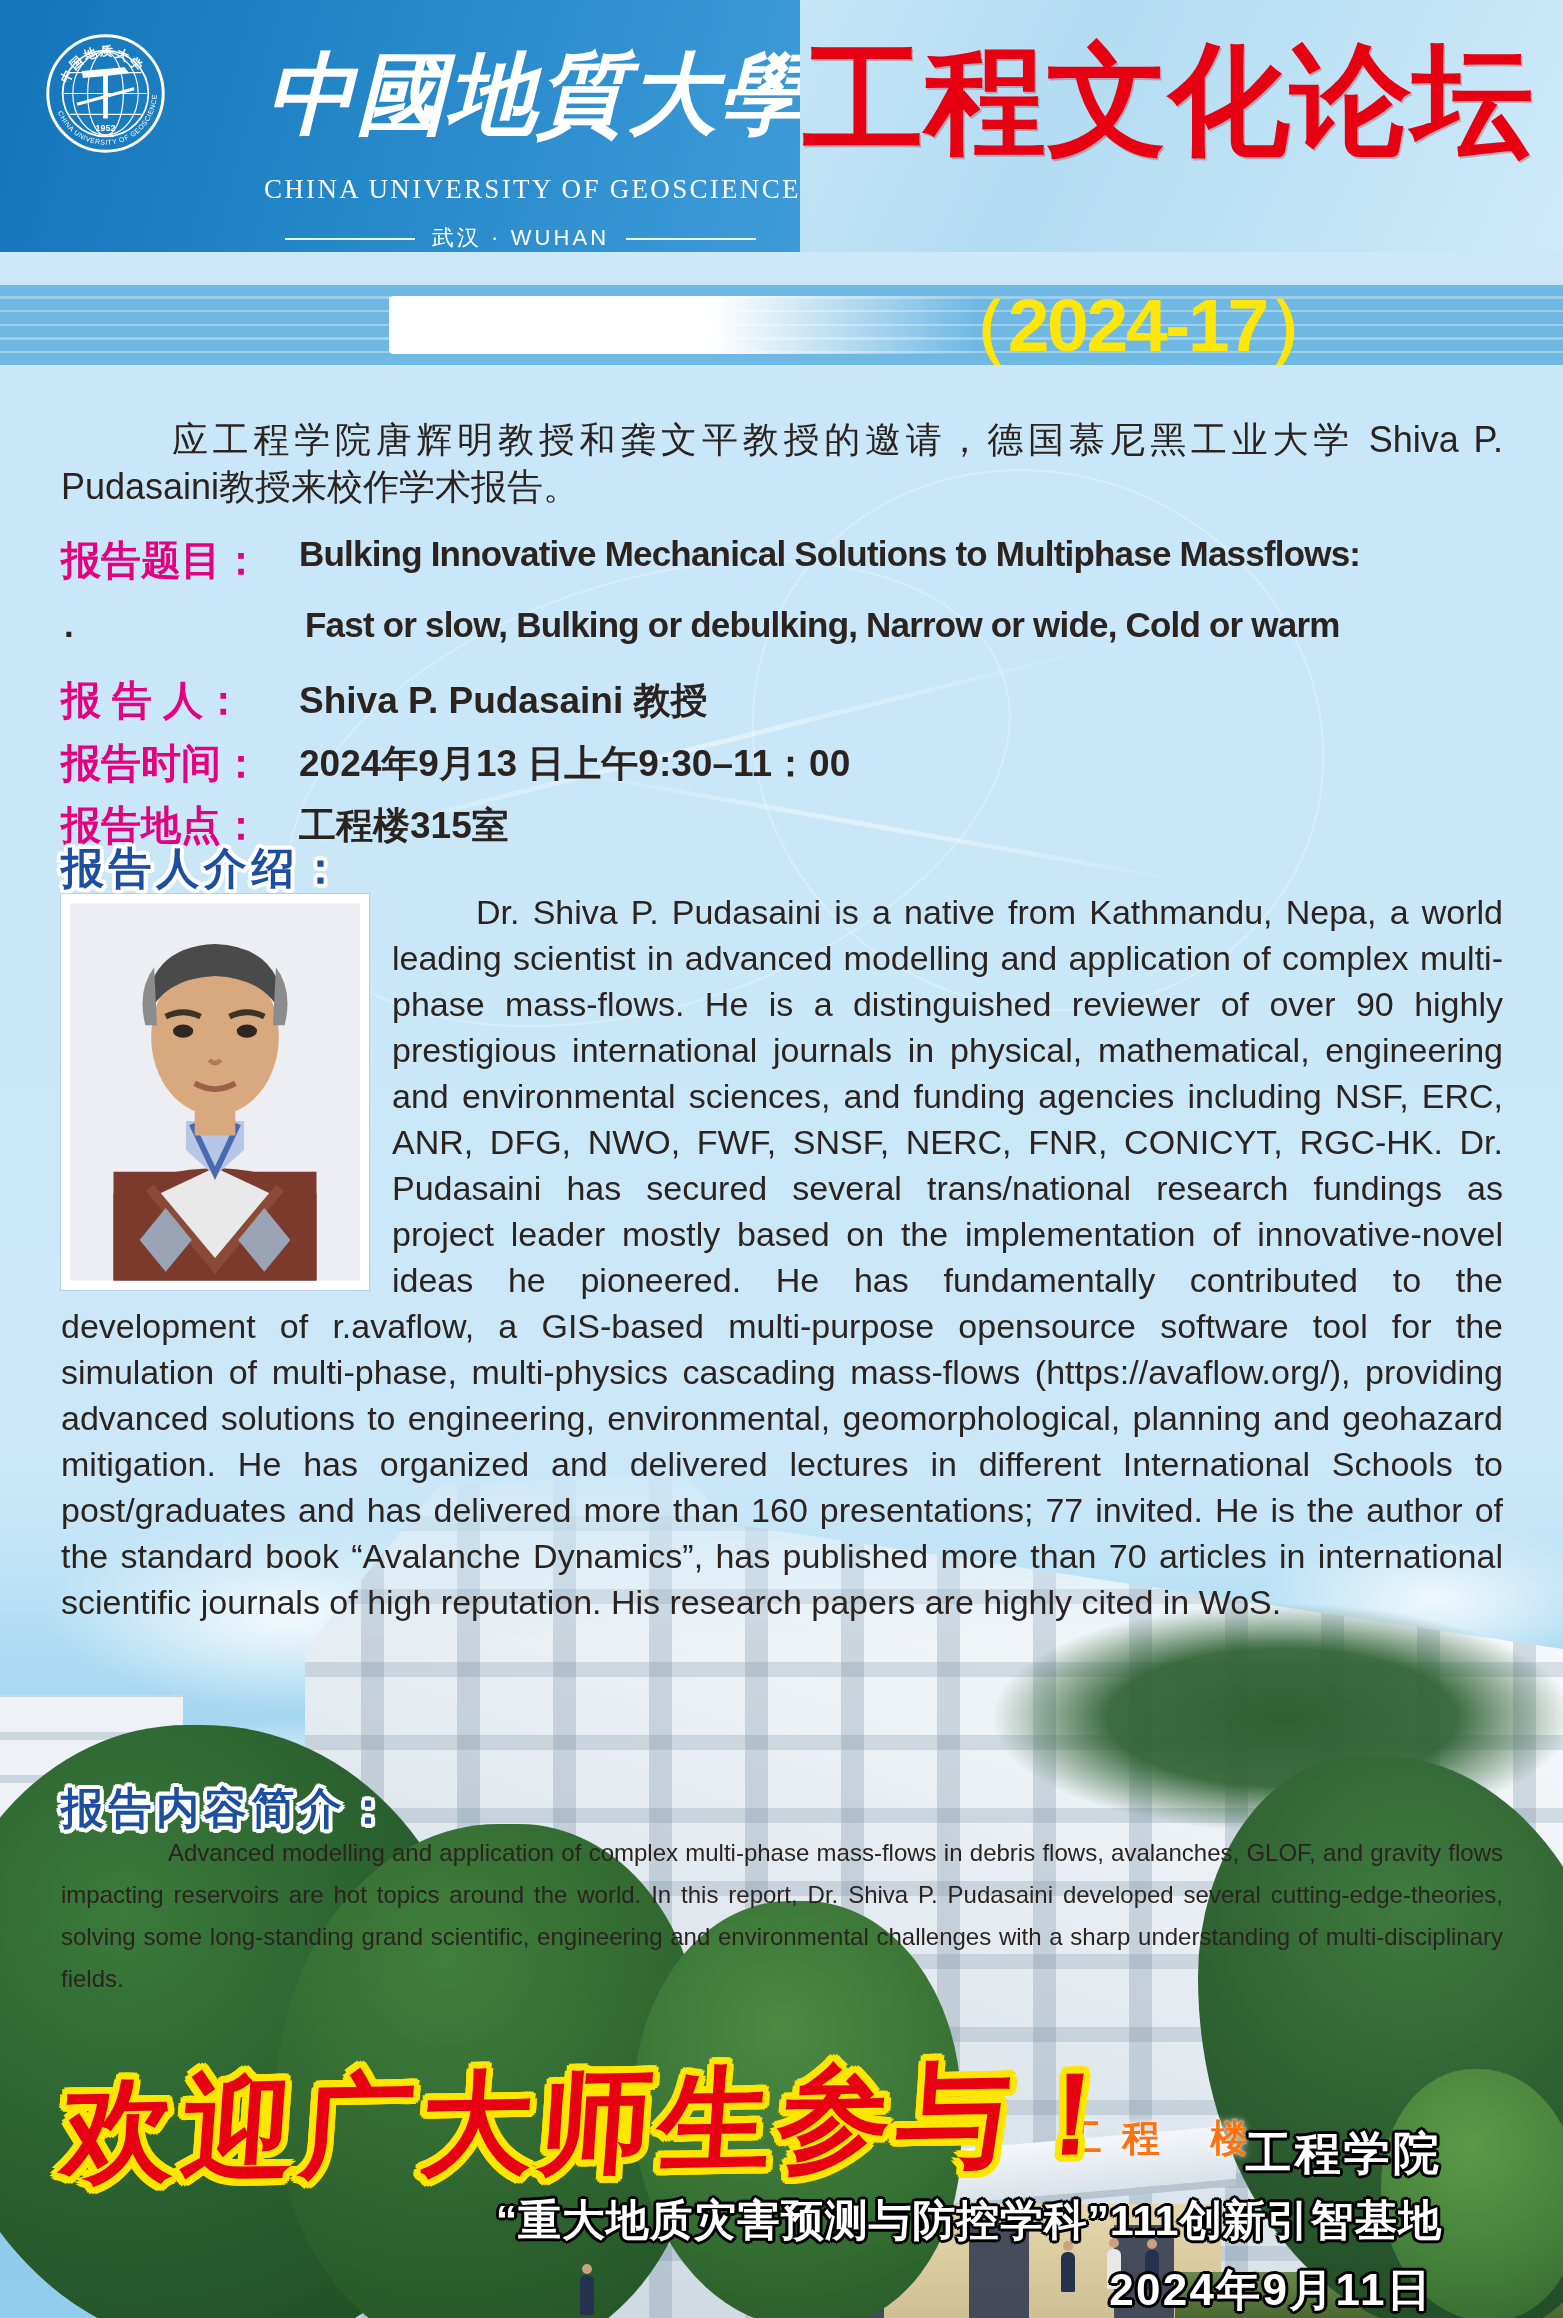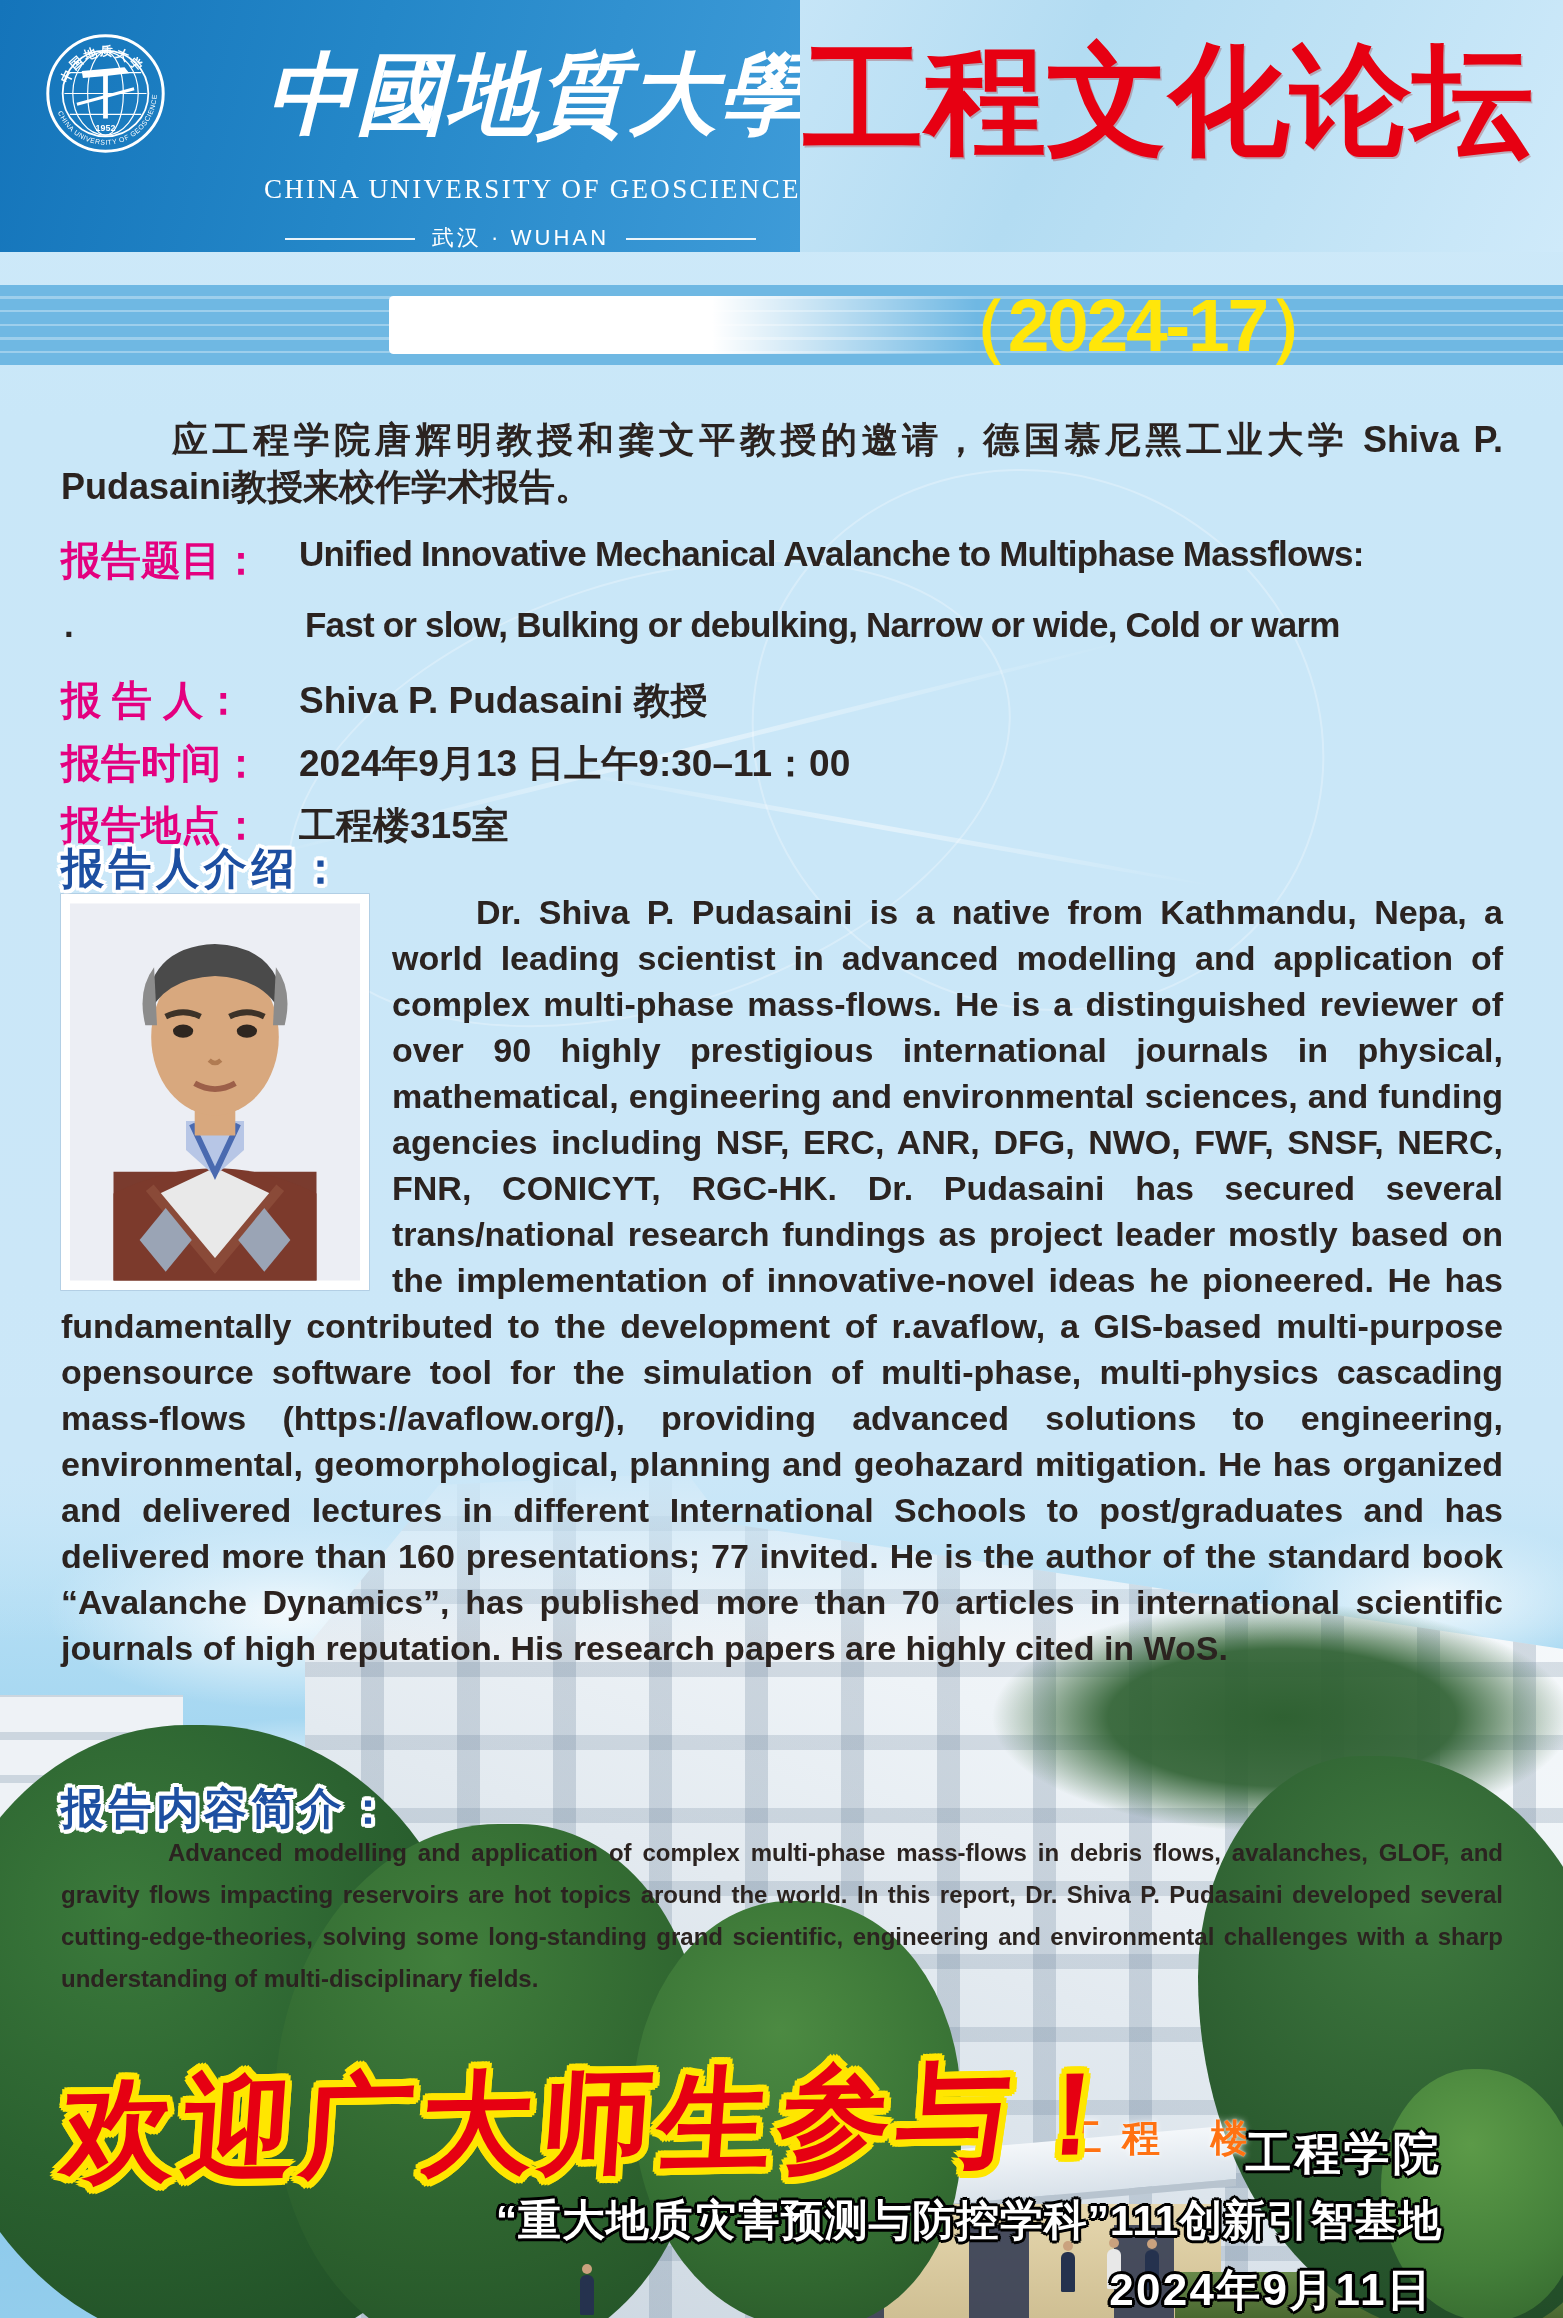--- a/index.html
+++ b/index.html
@@ -57,21 +57,21 @@
   .issue{
     position:absolute; left:935px; top:276px;
     font-size:75px; font-weight:bold; color:#ffe60a; letter-spacing:-2.3px;
     white-space:nowrap;
   }
   
   .wm-ellipse{ position:absolute; border:2.3px solid rgba(255,255,255,.28); border-radius:50%; }
   .streak{ position:absolute; height:5.3px; border-radius:50%;
     background:linear-gradient(90deg,rgba(255,255,255,0),rgba(255,255,255,.45),rgba(255,255,255,0)); }
   
-  .txt{ color:#2b2320; font-weight:bold; }
+  .txt{ color:#2b2320; font-weight:normal; }
   .intro{
     position:absolute; left:61px; top:416px; width:1442px;
     font-size:36px; line-height:47px; text-indent:111px; text-align:justify;
   }
   .label{ position:absolute; font-size:40px; font-weight:bold; color:#e4007f; white-space:nowrap; }
   .value{ position:absolute; font-size:37px; font-weight:bold; color:#2b2320; white-space:nowrap; }
   .value.en{ font-size:35px; letter-spacing:-0.8px; }
   .blue-head{
     position:absolute; font-size:43px; font-weight:bold; color:#1d4fa1; letter-spacing:4.6px;
     white-space:nowrap;
@@ -236,21 +236,21 @@
   <div class="header-right"></div>
   <div class="forum-title">工程文化论坛</div>
 
   <div class="band"></div>
   <div class="band-white"></div>
   <div class="issue">（2024-17）</div>
 
   <div class="intro txt">应工程学院唐辉明教授和龚文平教授的邀请，德国慕尼黑工业大学 Shiva P. Pudasaini教授来校作学术报告。</div>
 
   <div class="label" style="left:61px;top:533px;">报告题目：</div>
-  <div class="value en" style="left:299px;top:534px;">Unified Innovative Mechanical Avalanche to Multiphase Massflows:</div>
+  <div class="value en" style="left:299px;top:534px;">Bulking Innovative Mechanical Solutions to Multiphase Massflows:</div>
   <div class="value en" style="left:64px;top:605px;">.</div>
   <div class="value en" style="left:305px;top:605px;">Fast or slow, Bulking or debulking, Narrow or wide, Cold or warm</div>
 
   <div class="label" style="left:61px;top:673px;">报 告 人：</div>
   <div class="value" style="left:283px;top:676px;margin-left:16px;">Shiva P. Pudasaini 教授</div>
 
   <div class="label" style="left:61px;top:736px;">报告时间：</div>
   <div class="value" style="left:299px;top:739px;">2024年9月13 日上午9:30–11：00</div>
 
   <div class="label" style="left:61px;top:798px;">报告地点：</div>

